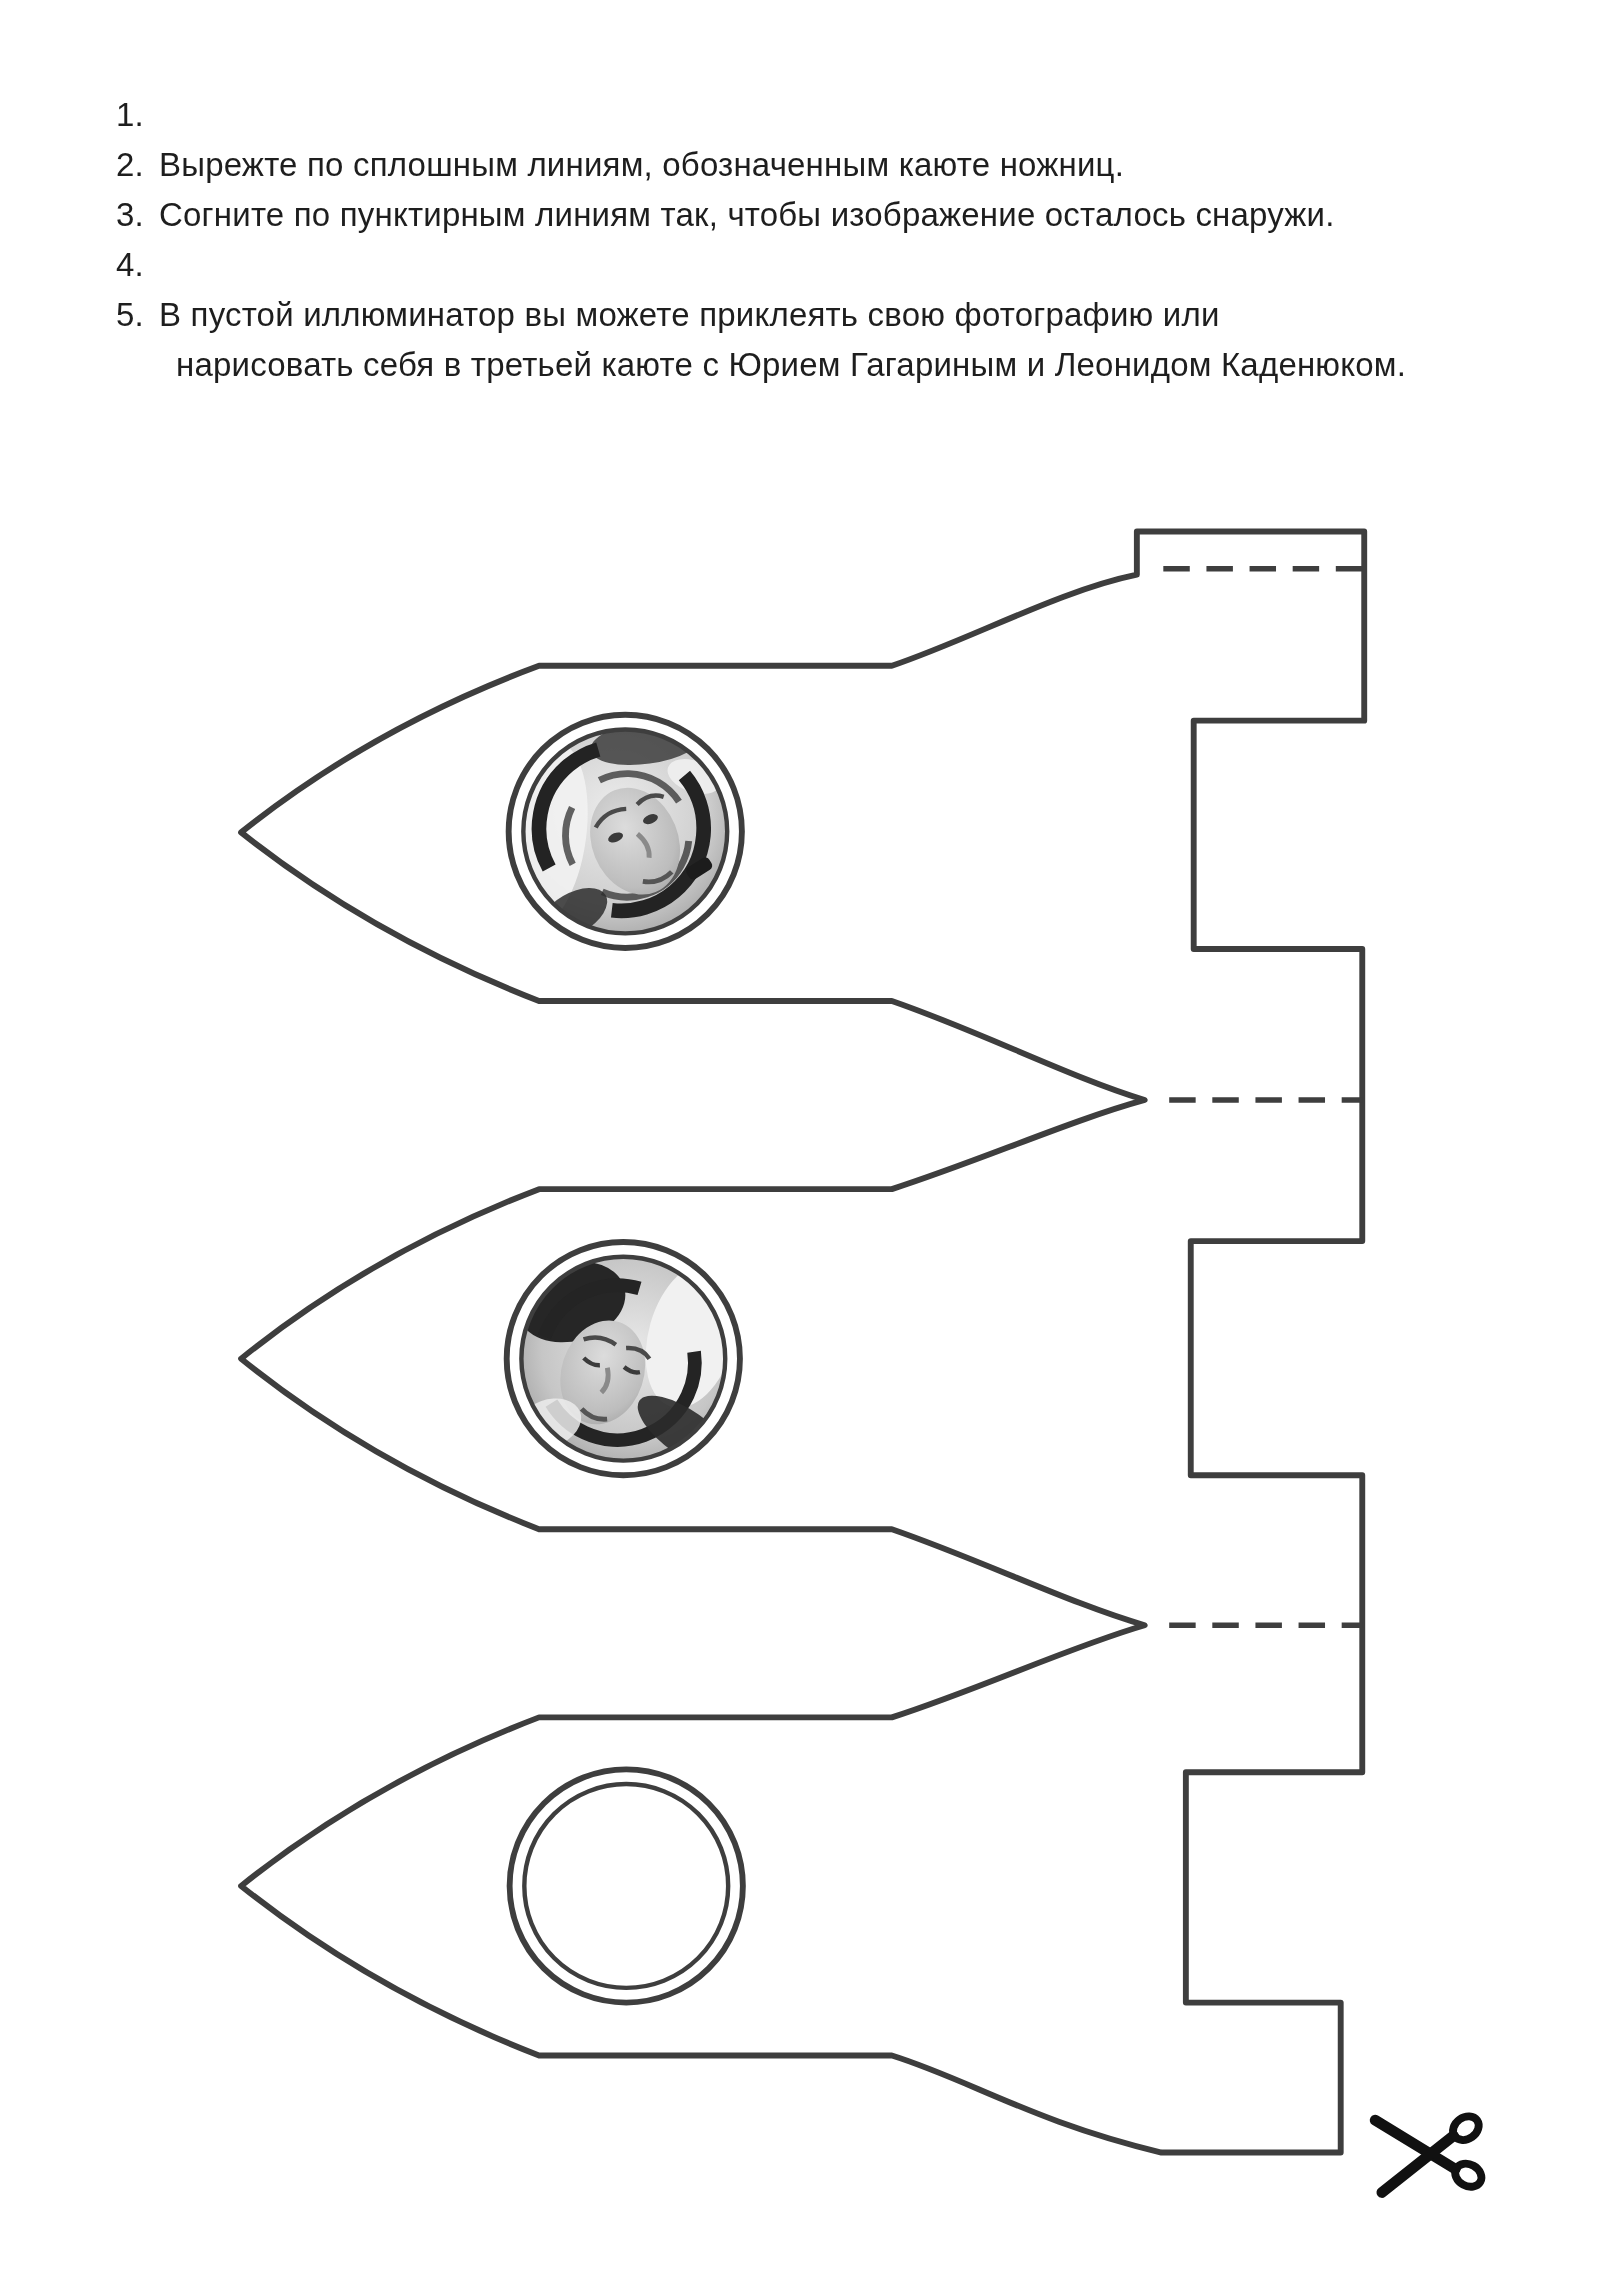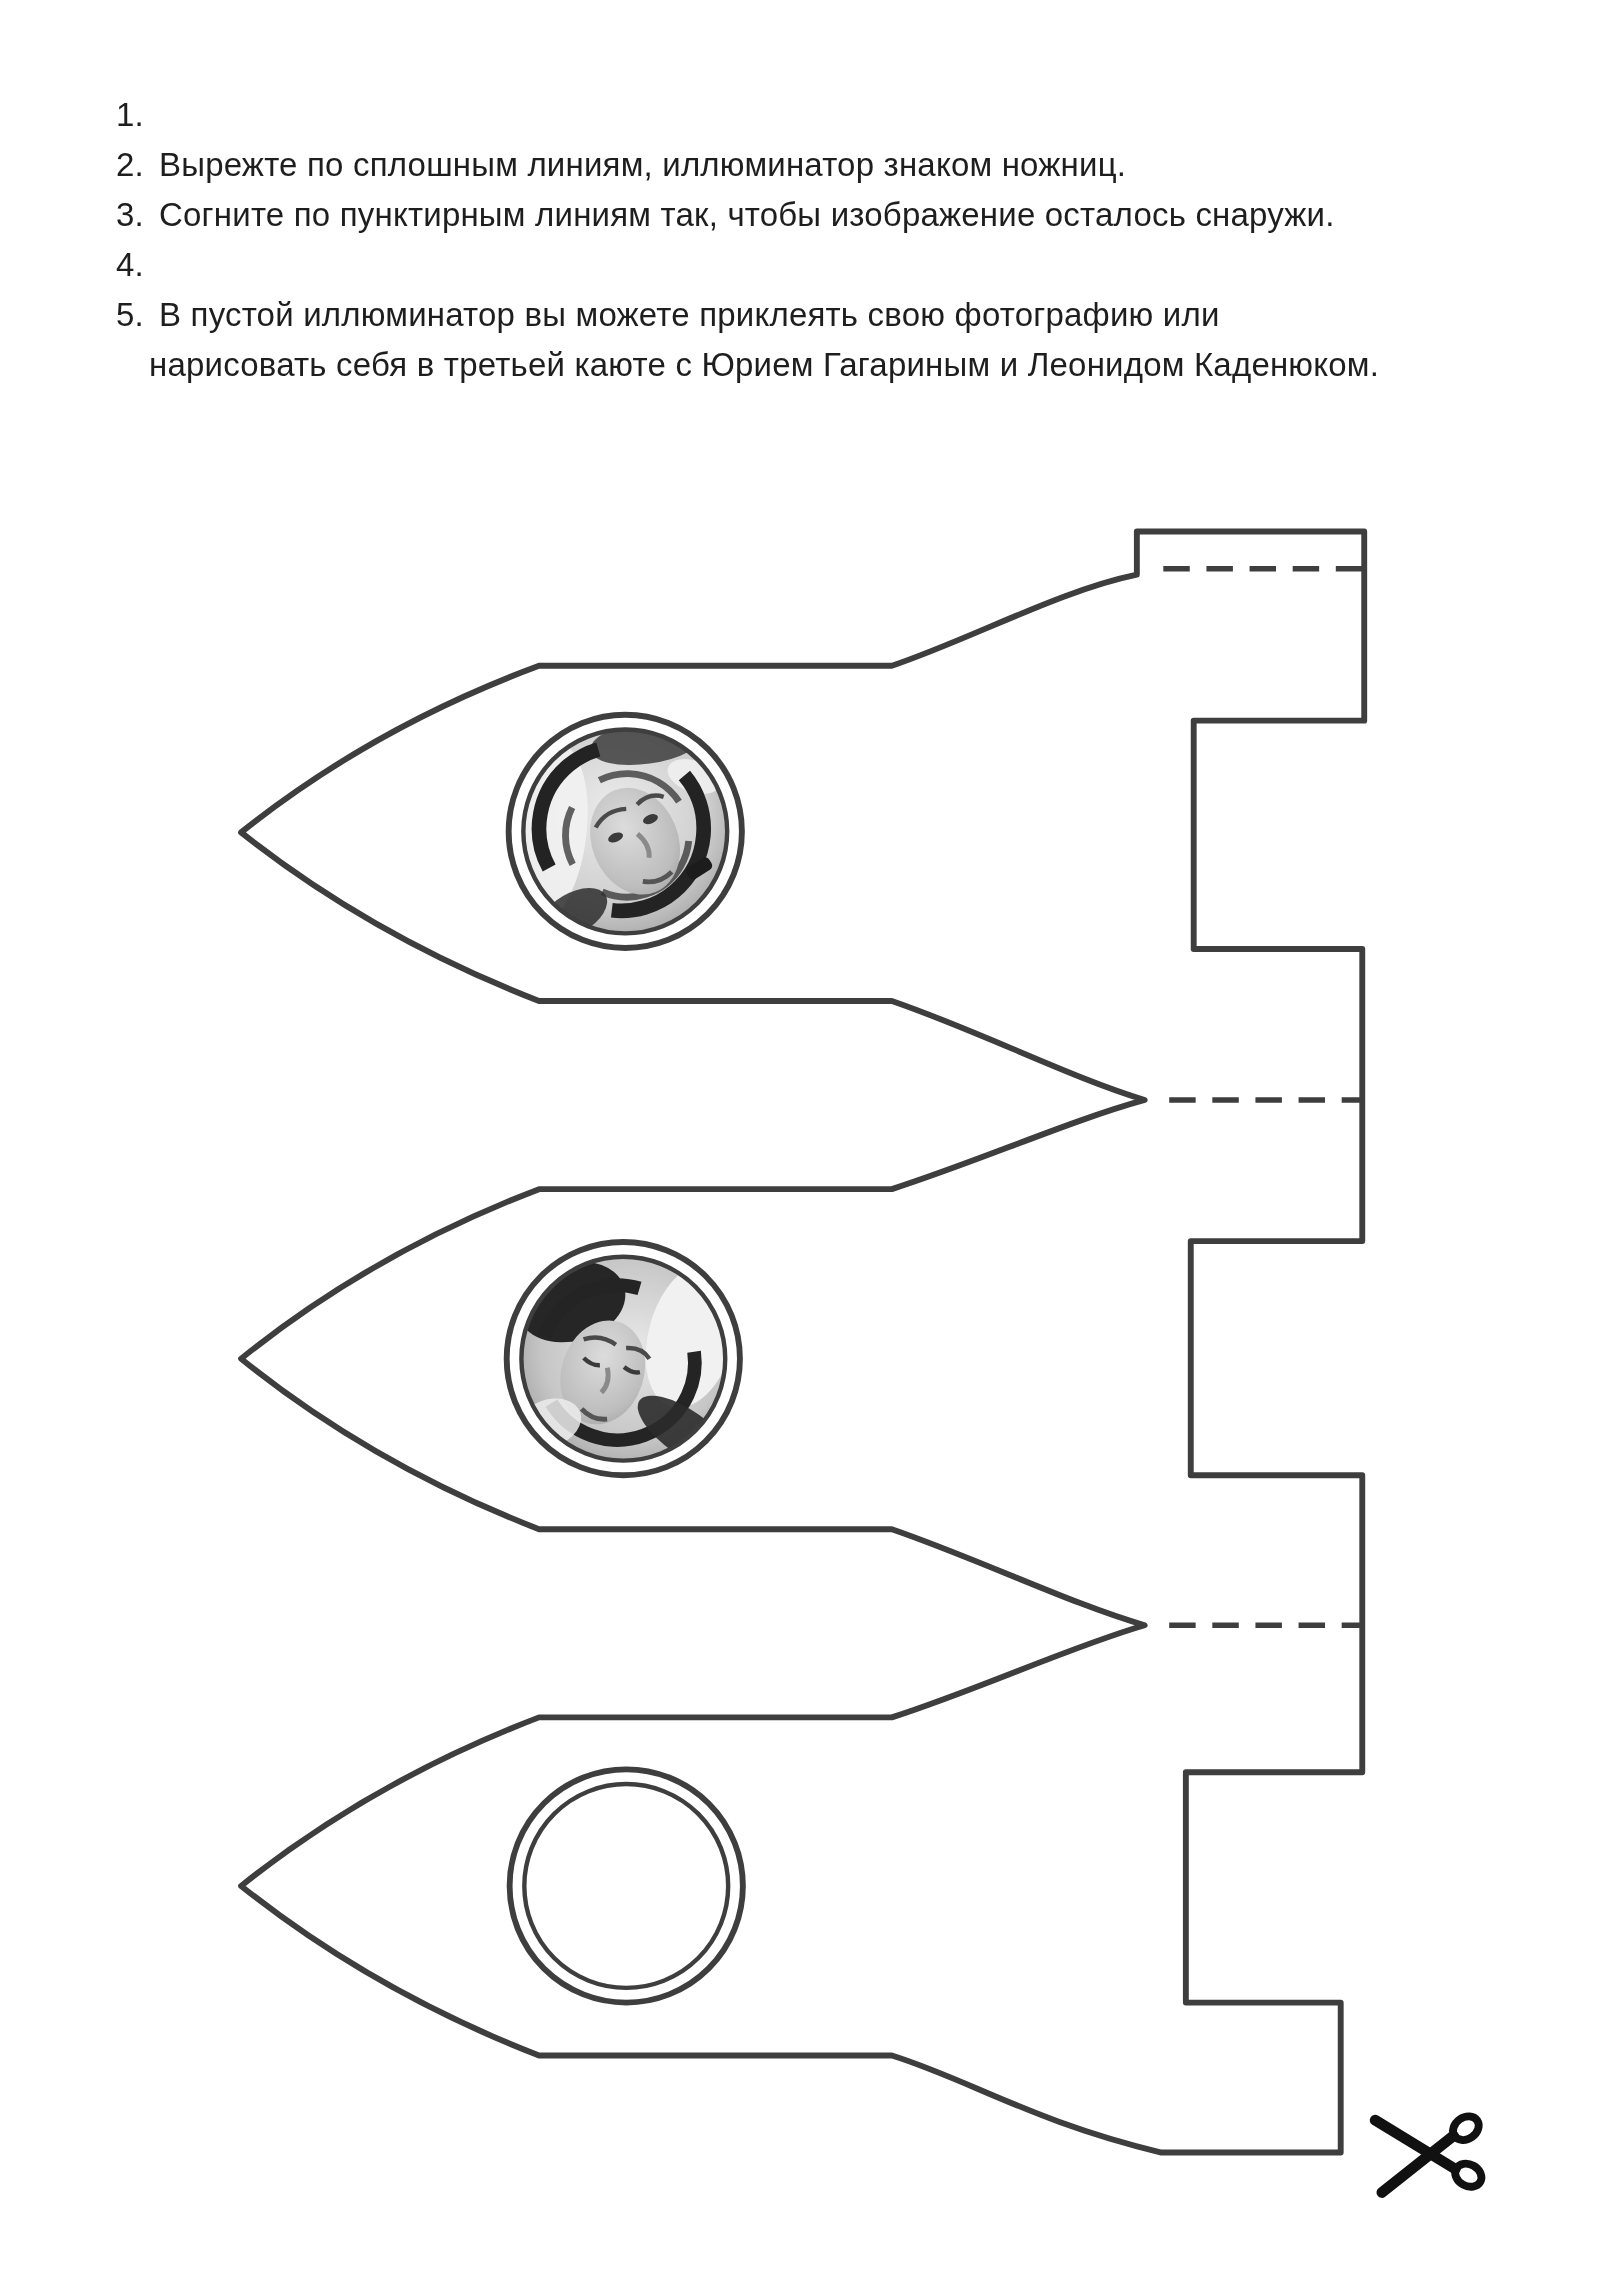--- a/index.html
+++ b/index.html
@@ -20,40 +20,40 @@
   .instructions{
     position:absolute;
     left:116px;top:90px;
     font-size:33px;
     line-height:50px;
     letter-spacing:0.2px;
     white-space:nowrap;
   }
   .instr-row{display:flex;}
   .instr-num{width:43px;flex:0 0 43px;}
-  .instr-cont{margin-left:33px;}
+  .instr-cont{margin-left:60px;}
   .drawing{position:absolute;left:0;top:0;}
   .cut{fill:none;stroke:var(--outline);stroke-width:6;stroke-linejoin:round;stroke-linecap:round;}
   .fold{stroke:var(--outline);stroke-width:5.5;stroke-dasharray:27 17;fill:none;}
   .ring-outer{fill:none;stroke:var(--outline);stroke-width:6;}
   .ring-inner{fill:none;stroke:var(--outline);stroke-width:4.5;}
   .scissors{stroke:#111;fill:none;}
 </style>
 </head>
 <body>
 
 <div class="page">
 
   <div class="instructions">
     <div class="instr-row">
       <span class="instr-num">1.</span>
     </div>
     <div class="instr-row">
       <span class="instr-num">2.</span>
-      <span>Вырежте по сплошным линиям, иллюминатор знаком ножниц.</span>
+      <span>Вырежте по сплошным линиям, обозначенным каюте ножниц.</span>
     </div>
     <div class="instr-row">
       <span class="instr-num">3.</span>
       <span>Согните по пунктирным линиям так, чтобы изображение осталось снаружи.</span>
     </div>
     <div class="instr-row">
       <span class="instr-num">4.</span>
     </div>
     <div class="instr-row">
       <span class="instr-num">5.</span>

